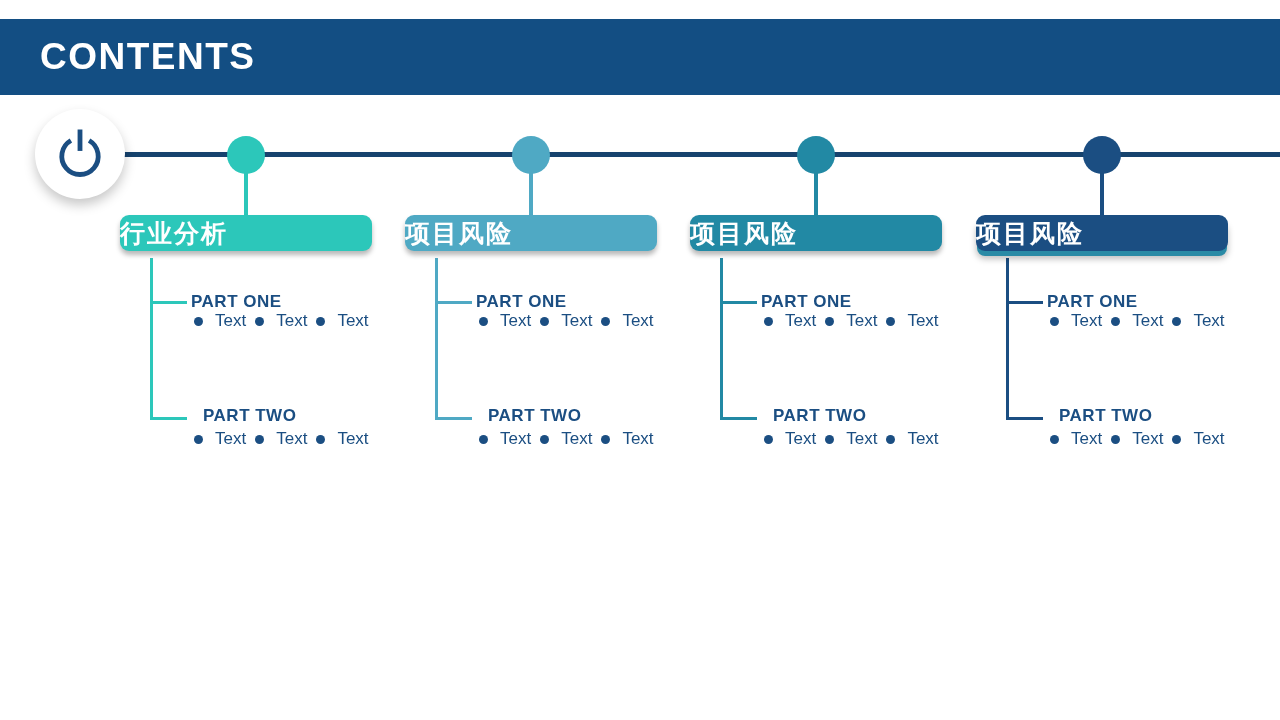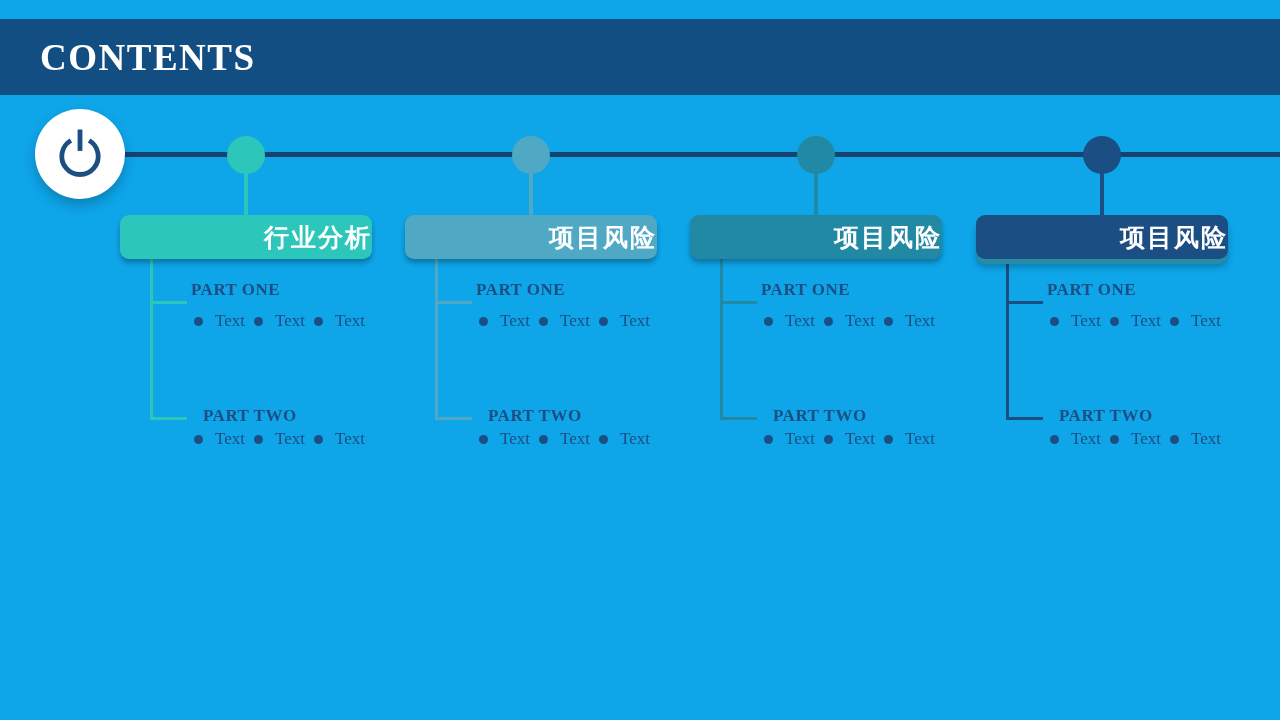--- a/index.html
+++ b/index.html
@@ -1,51 +1,51 @@
 <!DOCTYPE html>
 <html><head>
 <meta charset="utf-8">
 <style>
   html,body{margin:0;padding:0;background:#dcdcdc;}
   .slide{
     position:relative;width:1280px;height:720px;overflow:hidden;
-    background:#0ea5e9;
-    font-family:Liberation Serif, serif;
+    background:#ffffff;
+    font-family:Liberation Sans, sans-serif;
   }
   
   .header-bar{position:absolute;top:19px;left:0;width:1280px;height:76px;background:#134e83;}
   .header-title{
     position:absolute;left:40px;top:50%;transform:translateY(-50%);
     color:#ffffff;font-size:37px;font-weight:bold;letter-spacing:1.5px;
   }
   
   .timeline-line{position:absolute;left:78px;top:152px;width:1202px;height:5px;background:#16436e;z-index:1;}
   .power-circle{
     position:absolute;left:35px;top:109px;width:90px;height:90px;border-radius:50%;
     background:#ffffff;box-shadow:0 6px 12px rgba(0,0,0,.22);z-index:3;
     display:flex;align-items:center;justify-content:center;
   }
   
   .col{position:absolute;top:0;width:252px;height:720px;}
   .dot{position:absolute;left:107px;top:136px;width:38px;height:38px;border-radius:50%;background:var(--accent);z-index:2;}
   .drop{position:absolute;left:124px;top:155px;width:4px;height:62px;background:var(--accent);z-index:1;}
   .box{
-    position:absolute;left:0;top:215px;width:252px;height:44px;border-radius:9px;
+    position:absolute;left:0;top:215px;width:252px;height:36px;border-radius:9px;
     background:var(--accent);z-index:2;
-    display:flex;align-items:center;justify-content:flex-end;
+    display:flex;align-items:center;justify-content:flex-start;
     color:#ffffff;font-size:25px;font-weight:bold;letter-spacing:2px;
     box-shadow:0 4px 5px rgba(0,0,0,.28);
   }
   .box.underbar{box-shadow:0 6px 0 -1px #2a8ba6, 0 8px 6px rgba(0,0,0,.25);}
   .vline{position:absolute;left:30px;top:258px;width:3px;height:162px;background:var(--accent);}
   .branch{position:absolute;left:30px;width:37px;height:3px;background:var(--accent);}
   .b1{top:301px;}
   .b2{top:417px;}
   .part-label{position:absolute;left:71px;color:#1b4e82;font-size:17px;font-weight:bold;letter-spacing:.5px;line-height:20px;}
-  .p1{top:280px;}
+  .p1{top:292px;}
   .p2{top:406px;margin-left:12px;}
   .list{position:absolute;left:71px;display:flex;flex-direction:row;gap:6px;}
   .l1{top:311px;}
   .l2{top:429px;}
   .bullet-row{display:flex;align-items:center;height:20px;color:#1b4e82;font-size:17px;}
   .bdot{width:9px;height:9px;border-radius:50%;background:#1b4e82;flex:0 0 auto;margin-left:3px;margin-right:12px;}
 </style>
 </head>
 <body>
 

